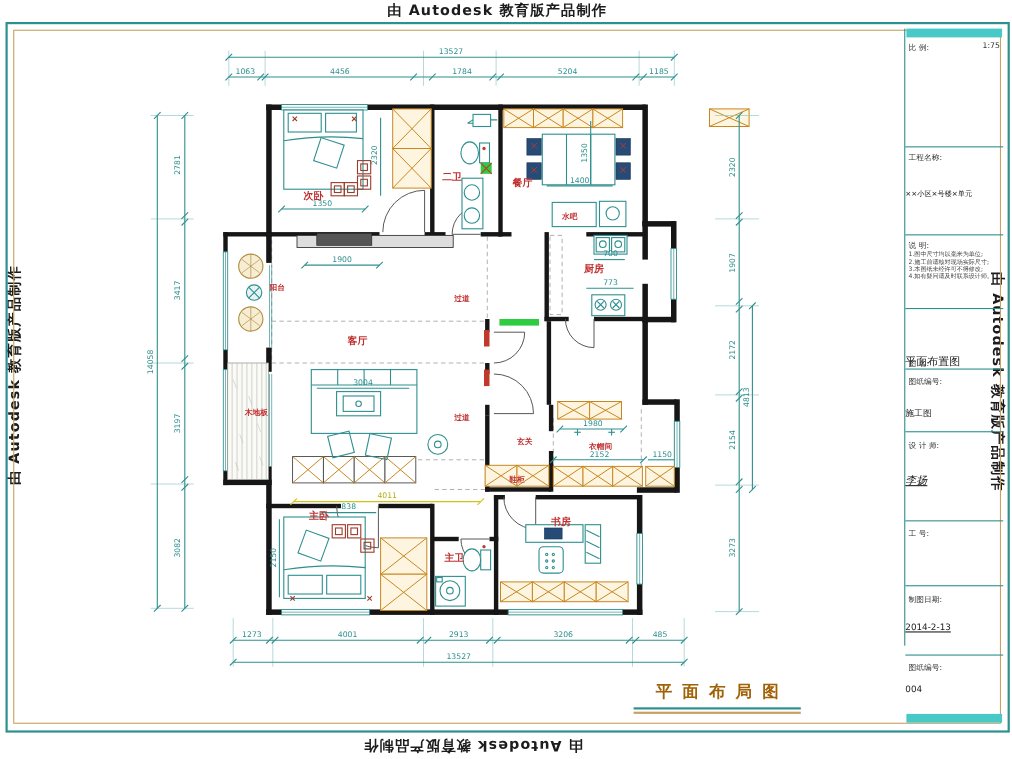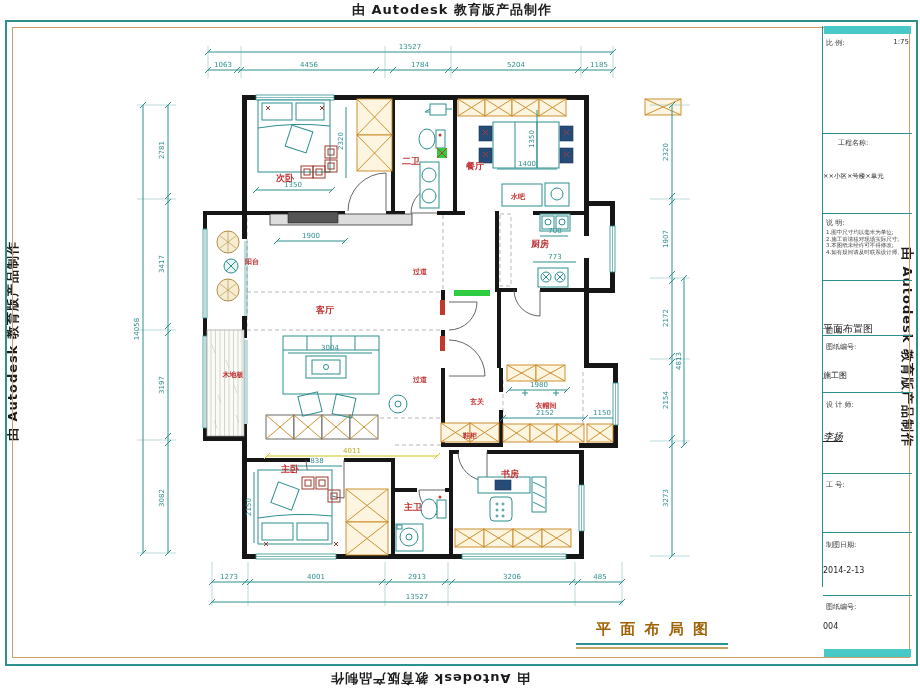--- a/index.html
+++ b/index.html
@@ -626,21 +626,21 @@
   <div class="row-line" style="top:309px;"></div>
   <div class="row-line" style="top:366px;"></div>
   <div class="row-line" style="top:447px;"></div>
   <div class="row-line" style="top:506px;"></div>
   <div class="row-line" style="top:569px;"></div>
   <div class="cyanbar" style="top:623px;"></div>
 
   <div class="tb-label" style="left:3px;top:12px;">比 例:</div>
   <div class="tb-label" style="right:3px;top:12px;">1:75</div>
 
-  <div class="tb-label" style="left:15px;top:112px;">工程名称:</div>
+  <div class="tb-label" style="left:3px;top:112px;">工程名称:</div>
   <div class="tb-value" style="top:146px;font-size:6.5px;">××小区×号楼×单元</div>
 
   <div class="tb-label" style="left:3px;top:192px;">说 明:</div>
   <div class="tb-notes" style="top:203px;">
     <div>1.图中尺寸均以毫米为单位;</div>
     <div>2.施工前请核对现场实际尺寸;</div>
     <div>3.本图纸未经许可不得修改;</div>
     <div>4.如有疑问请及时联系设计师。</div>
   </div>
 
@@ -649,21 +649,21 @@
 
   <div class="tb-label" style="left:3px;top:316px;">图纸编号:</div>
   <div class="tb-value" style="top:344px;">施工图</div>
 
   <div class="tb-label" style="left:3px;top:374px;">设 计 师:</div>
   <div class="tb-value" style="top:404px;font-size:10px;font-style:italic;text-decoration:underline;">李扬</div>
 
   <div class="tb-label" style="left:3px;top:454px;">工 号:</div>
 
   <div class="tb-label" style="left:3px;top:514px;">制图日期:</div>
-  <div class="tb-value" style="top:540px;">2014-2-13</div>
+  <div class="tb-value" style="top:540px;text-decoration:underline;">2014-2-13</div>
 
   <div class="tb-label" style="left:3px;top:576px;">图纸编号:</div>
   <div class="tb-value" style="top:596px;">004</div>
 </div>
 
 <div class="abs" id="caption">平 面 布 局 图</div>
 <div class="abs" id="cap-line1"></div>
 <div class="abs" id="cap-line2"></div>
 
 </body></html>

